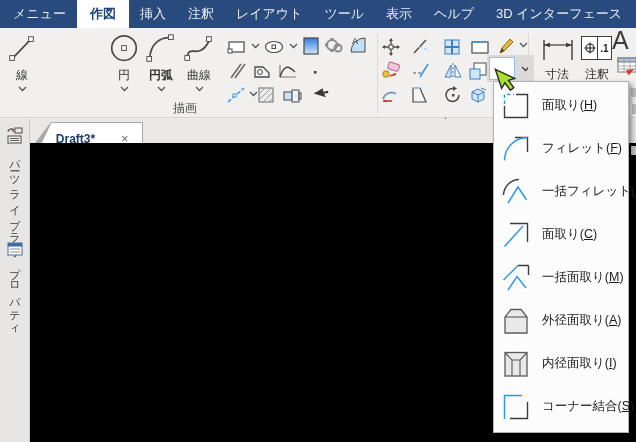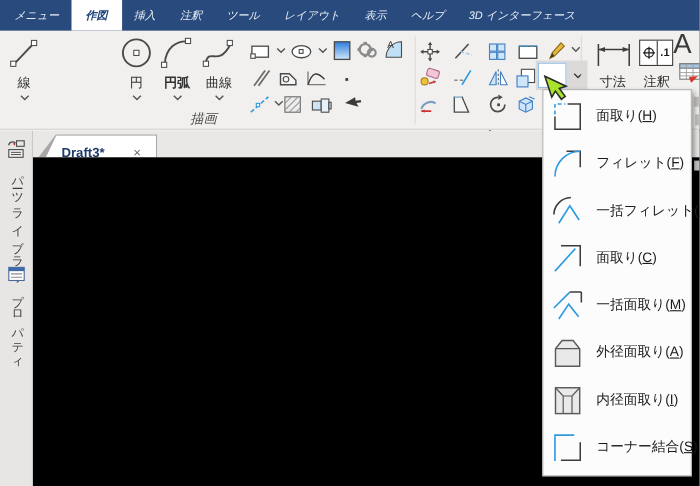--- a/index.html
+++ b/index.html
@@ -11,22 +11,22 @@
   }
   .abs { position:absolute; }
 
   
   #menubar {
     position:absolute; left:0; top:0; width:636px; height:28px;
     background:#284a7c; display:flex; align-items:stretch; overflow:hidden;
     padding-left:2px;
   }
   .mtab {
-    color:#e9eef6; font-size:10px; display:flex; align-items:center;
-    padding:0 11px; white-space:nowrap; cursor:default;font-style:italic;
+    color:#e9eef6; font-size:13px; display:flex; align-items:center;
+    padding:0 11px; white-space:nowrap; cursor:default;
   }
   .mtab.active { background:#ffffff; color:#1f4478; font-weight:bold; padding:0 13px; }
 
   
   #ribbon {
     position:absolute; left:0; top:28px; width:636px; height:90px;
     background:#f1f0ef; border-bottom:1px solid #d5d3d1;
   }
   .grpsep { position:absolute; top:5px; width:1px; height:80px; background:#dcdad8; }
   .grplabel { position:absolute; font-size:12px; color:#4a4a4a; white-space:nowrap; }
@@ -103,22 +103,22 @@
   .frag { position:absolute; background:#c4c2c0; }
 </style>
 </head>
 <body>
 
 <div id="menubar">
   <div class="mtab">メニュー</div>
   <div class="mtab active">作図</div>
   <div class="mtab">挿入</div>
   <div class="mtab">注釈</div>
+  <div class="mtab">レイアウト</div>
   <div class="mtab">ツール</div>
-  <div class="mtab">レイアウト</div>
   <div class="mtab">表示</div>
   <div class="mtab">ヘルプ</div>
   <div class="mtab">3D インターフェース</div>
 
 </div>
 
 <div id="ribbon">
 
   <div class="bigtool" style="left:4px;width:36px;">
     <svg width="34" height="34" viewBox="0 0 36 36">
@@ -161,21 +161,21 @@
       <path d="M5,28 C8,10 17,32 29,9" fill="none" stroke="#4a4a4a" stroke-width="1.8"></path>
       <rect x="3" y="25" width="5" height="5" fill="#fff" stroke="#4a4a4a"></rect>
       <rect x="26" y="5" width="5" height="5" fill="#fff" stroke="#4a4a4a"></rect>
     </svg>
     <span class="lbl">曲線</span>
     <svg class="chev" width="9" height="6" viewBox="0 0 9 6">
       <polyline points="1,1 4.5,4.5 8,1" fill="none" stroke="#555" stroke-width="1.3"></polyline>
     </svg>
   </div>
 
-  <span class="grplabel" style="left:173px;top:72px;font-style:italic;">描画</span>
+  <span class="grplabel" style="left:173px;top:72px;">描画</span>
 
   <svg class="mini" style="left:227px;top:9px;" viewBox="0 0 20 20">
     <rect x="2" y="5" width="15" height="10" fill="#fff" stroke="#4a4a4a" stroke-width="1.2"></rect>
     <rect x="1" y="12" width="4" height="4" fill="#fff" stroke="#4a4a4a"></rect>
   </svg>
   <svg class="chevpos" style="left:251px;top:15px;" viewBox="0 0 9 6">
     <polyline points="1,1 4.5,4.5 8,1" fill="none" stroke="#555" stroke-width="1.3"></polyline>
   </svg>
   <svg class="mini" style="left:264px;top:9px;" viewBox="0 0 20 20">
     <ellipse cx="10" cy="10" rx="8.5" ry="5.5" fill="#fff" stroke="#4a4a4a" stroke-width="1.2"></ellipse>

